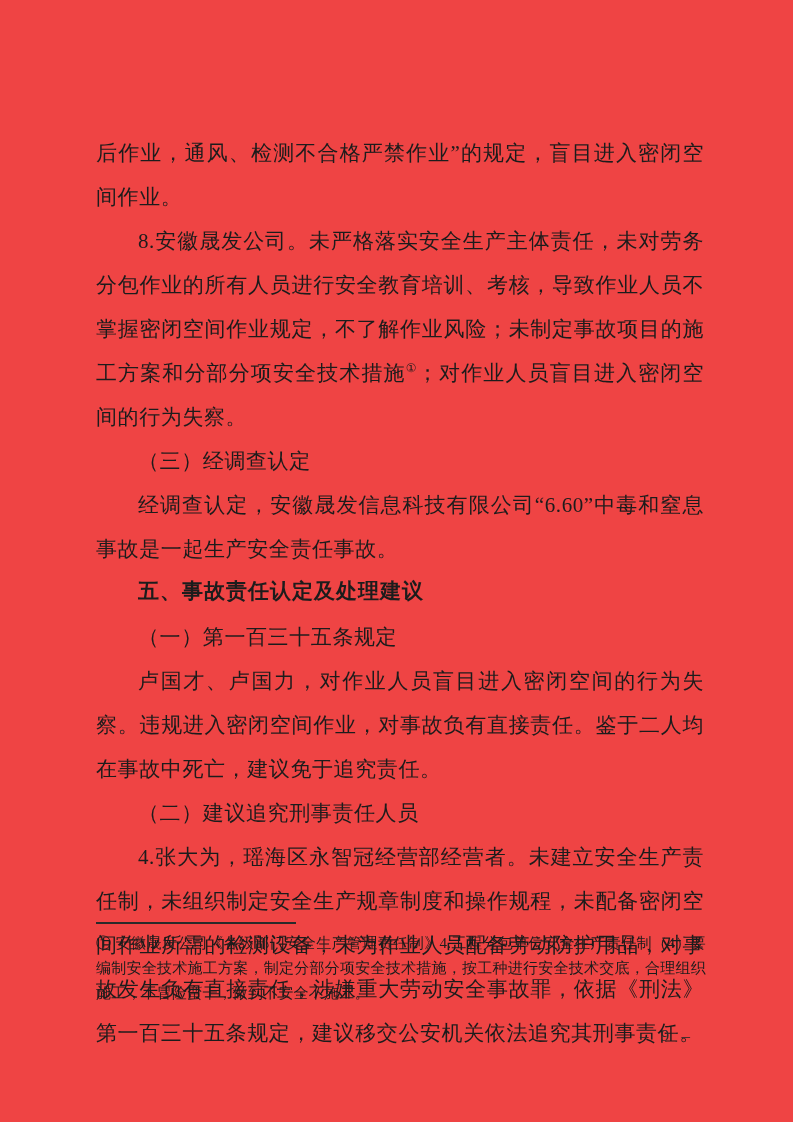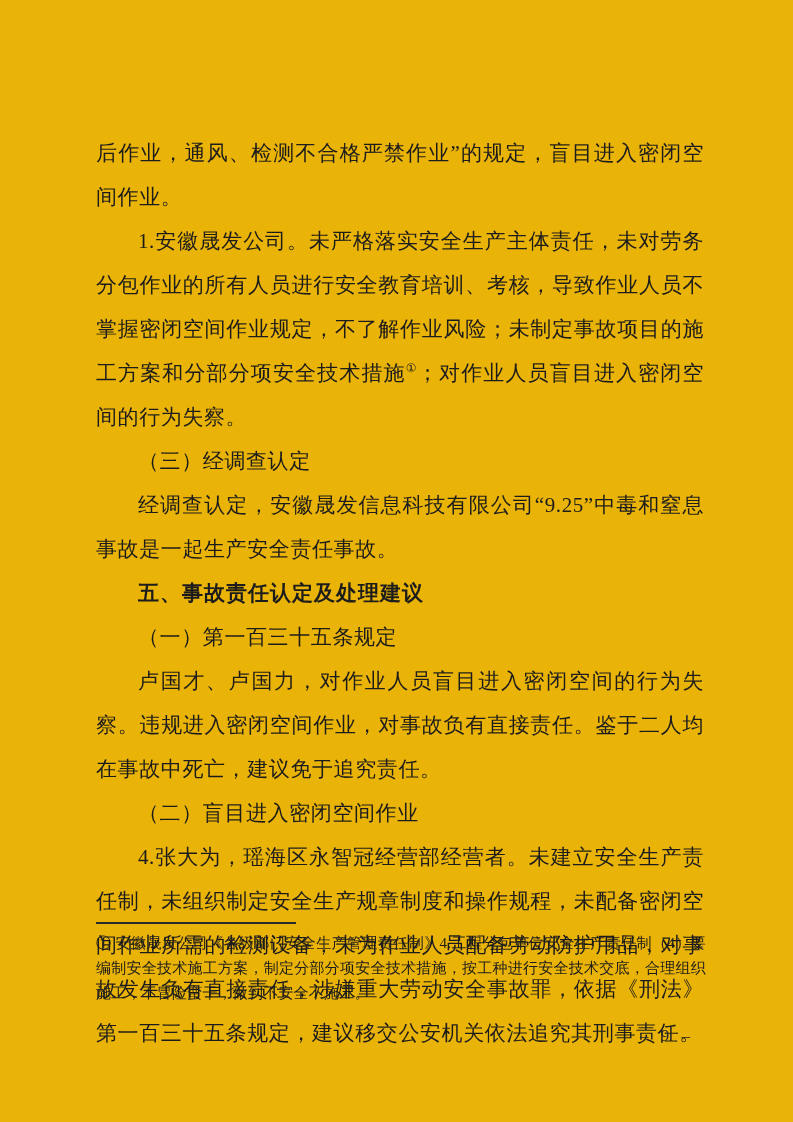--- a/index.html
+++ b/index.html
@@ -4,21 +4,21 @@
 <style>
   html, body {
     margin: 0;
     padding: 0;
     background: #ffffff;
   }
   .page {
     position: relative;
     width: 793px;
     height: 1122px;
-    background: #eab308;
+    background: #ef4444;
     overflow: hidden;
     font-family: "Liberation Serif", "DejaVu Serif", serif;
     color: #1c1c1c;
   }
   .content {
     position: absolute;
     left: 96px;
     top: 131px;
     width: 608px;
     font-size: 21px;
@@ -33,21 +33,21 @@
   }
   .para-indent {
     text-indent: 2em;
   }
   .subheading {
     text-indent: 2em;
     
   }
   .section-heading {
     text-indent: 2em;
-    font-family: Liberation Sans, sans-serif;
+    font-family: Liberation Mono, monospace;
     font-weight: 700;
     letter-spacing: 1px;
   }
   .fnref {
     font-size: 12px;
     line-height: 0;
     vertical-align: super;
     letter-spacing: 0;
   }
   .footnote-area {
@@ -82,34 +82,34 @@
 </head>
 <body>
 
 <div class="page">
 
   <div class="content">
 
     <p class="para-cont">后作业，通风、检测不合格严禁作业”的规定，盲目进入密闭空间作业。</p>
 
     <p class="para-indent">
-      <span>1.安徽晟发公司。未严格落实安全生产主体责任，未对劳务分包作业的所有人员进行安全教育培训、考核，导致作业人员不掌握密闭空间作业规定，不了解作业风险；未制定事故项目的施工方案和分部分项安全技术措施</span><sup class="fnref">①</sup><span>；对作业人员盲目进入密闭空间的行为失察。</span>
+      <span>8.安徽晟发公司。未严格落实安全生产主体责任，未对劳务分包作业的所有人员进行安全教育培训、考核，导致作业人员不掌握密闭空间作业规定，不了解作业风险；未制定事故项目的施工方案和分部分项安全技术措施</span><sup class="fnref">①</sup><span>；对作业人员盲目进入密闭空间的行为失察。</span>
     </p>
 
     <p class="subheading">（三）经调查认定</p>
 
-    <p class="para-indent">经调查认定，安徽晟发信息科技有限公司“9.25”中毒和窒息事故是一起生产安全责任事故。</p>
+    <p class="para-indent">经调查认定，安徽晟发信息科技有限公司“6.60”中毒和窒息事故是一起生产安全责任事故。</p>
 
     <p class="section-heading">五、事故责任认定及处理建议</p>
 
     <p class="subheading">（一）第一百三十五条规定</p>
 
     <p class="para-indent">卢国才、卢国力，对作业人员盲目进入密闭空间的行为失察。违规进入密闭空间作业，对事故负有直接责任。鉴于二人均在事故中死亡，建议免于追究责任。</p>
 
-    <p class="subheading">（二）盲目进入密闭空间作业</p>
+    <p class="subheading">（二）建议追究刑事责任人员</p>
 
     <p class="para-indent">4.张大为，瑶海区永智冠经营部经营者。未建立安全生产责任制，未组织制定安全生产规章制度和操作规程，未配备密闭空间作业所需的检测设备，未为作业人员配备劳动防护用品，对事故发生负有直接责任，涉嫌重大劳动安全事故罪，依据《刑法》第一百三十五条规定，建议移交公安机关依法追究其刑事责任。</p>
 
   </div>
 
   <div class="footnote-area">
     <div class="fn-rule"></div>
     <p class="fn-text">
       <span>①</span><span> 安徽晟发公司《各级部门安全生产管理责任制》4.工程分包单位安全生产责任制（4）要编制安全技术施工方案，制定分部分项安全技术措施，按工种进行安全技术交底，合理组织施工，不冒险蛮干，做到不安全不施工。</span>
     </p>

